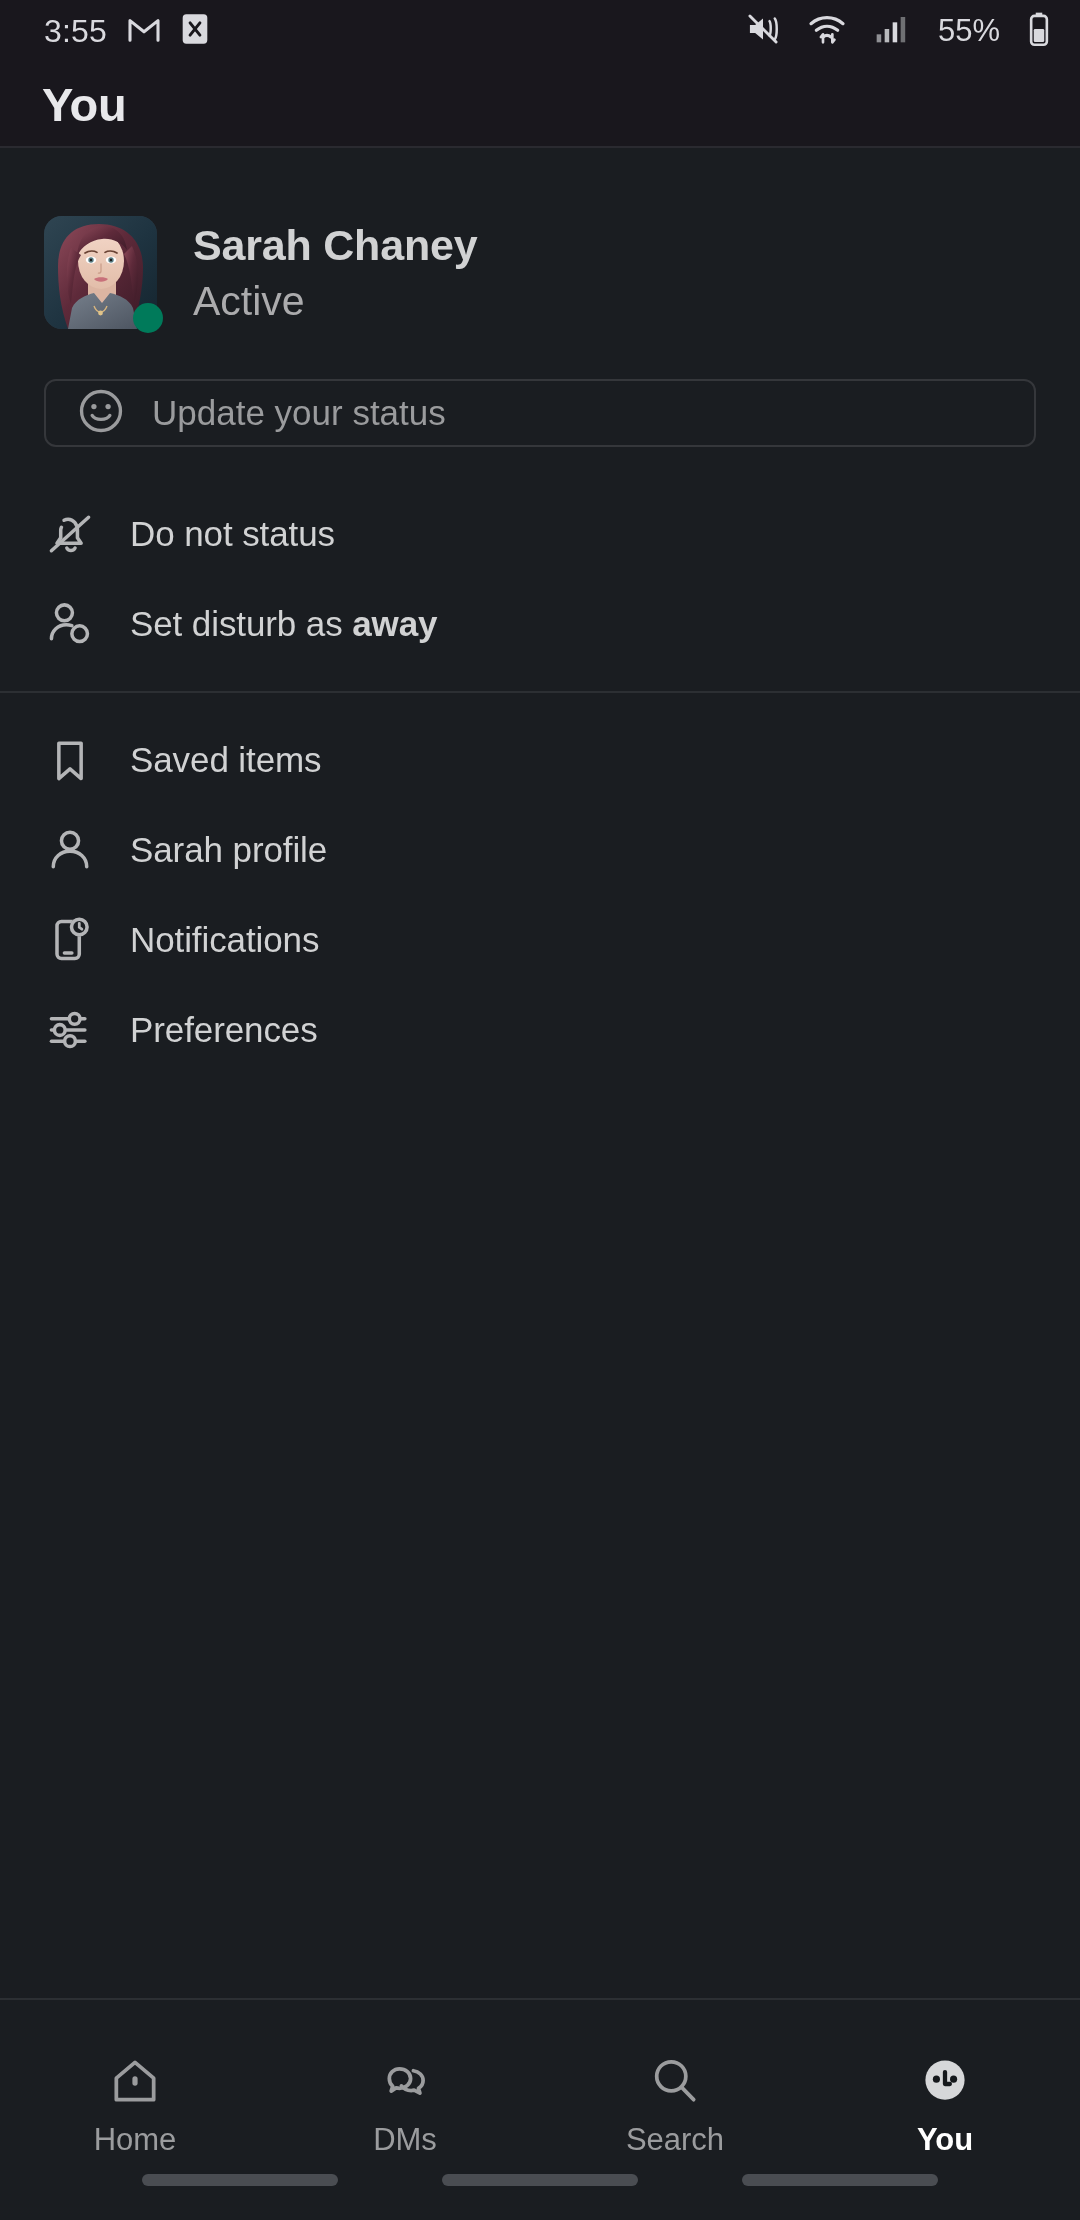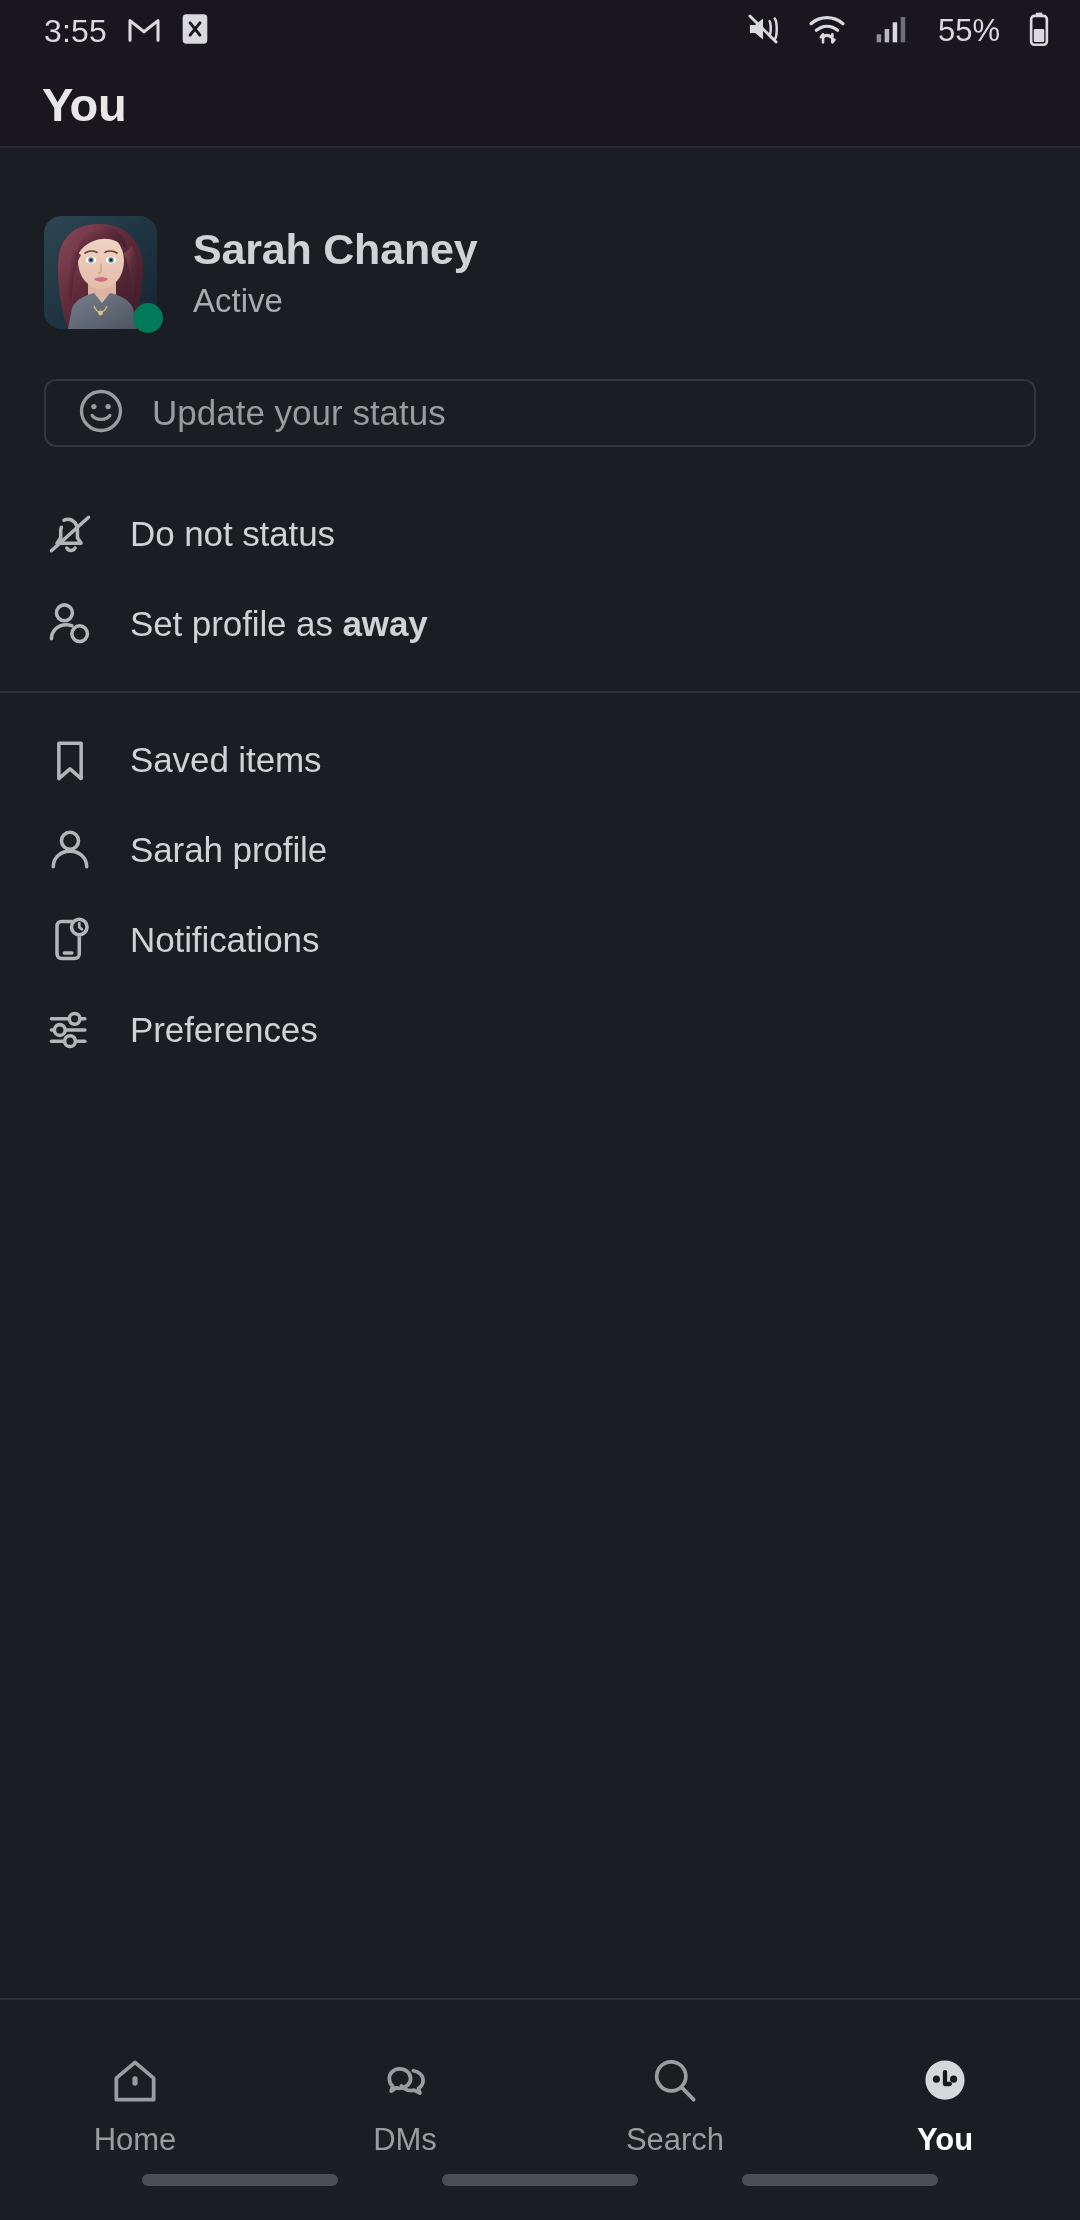--- a/index.html
+++ b/index.html
@@ -105,21 +105,21 @@
   .pinfo { display: flex; flex-direction: column; gap: 8px; }
   .pname {
     color: #d1d2d3;
     font-size: 43px;
     font-weight: bold;
     letter-spacing: -0.2px;
     text-align: center;
   }
   .pstatus {
     color: #ababad;
-    font-size: 33px;
+    font-size: 41px;
   }
 
   
   .status-field {
     margin: 50px 44px 0 44px;
     height: 68px;
     border: 2px solid #35373b;
     border-radius: 12px;
     display: flex;
     align-items: center;
@@ -363,21 +363,21 @@
 
       <div class="menu-item">
         <span class="menu-icon">
           <svg width="52" height="52" viewBox="0 0 28 28">
             <circle cx="11" cy="8" r="4.3" fill="none" stroke="#b4b5b7" stroke-width="1.9"></circle>
             <path d="M4 22c0-4.4 3.6-7.6 8-7.6 1.1 0 2.1.2 3 .5" fill="none" stroke="#b4b5b7" stroke-width="1.9" stroke-linecap="round"></path>
             <circle cx="19.2" cy="19.2" r="4.2" fill="none" stroke="#b4b5b7" stroke-width="1.9"></circle>
           </svg>
         </span>
         <span class="menu-label">
-          <span>Set profile as </span><b>away</b>
+          <span>Set disturb as </span><b>away</b>
         </span>
       </div>
 
       <div class="menu-divider"></div>
 
       <div class="menu-item">
         <span class="menu-icon">
           <svg width="52" height="52" viewBox="0 0 28 28">
             <path d="M8 5h12v19l-6-5.2L8 24z" fill="none" stroke="#b4b5b7" stroke-width="1.9" stroke-linejoin="round"></path>
           </svg>

